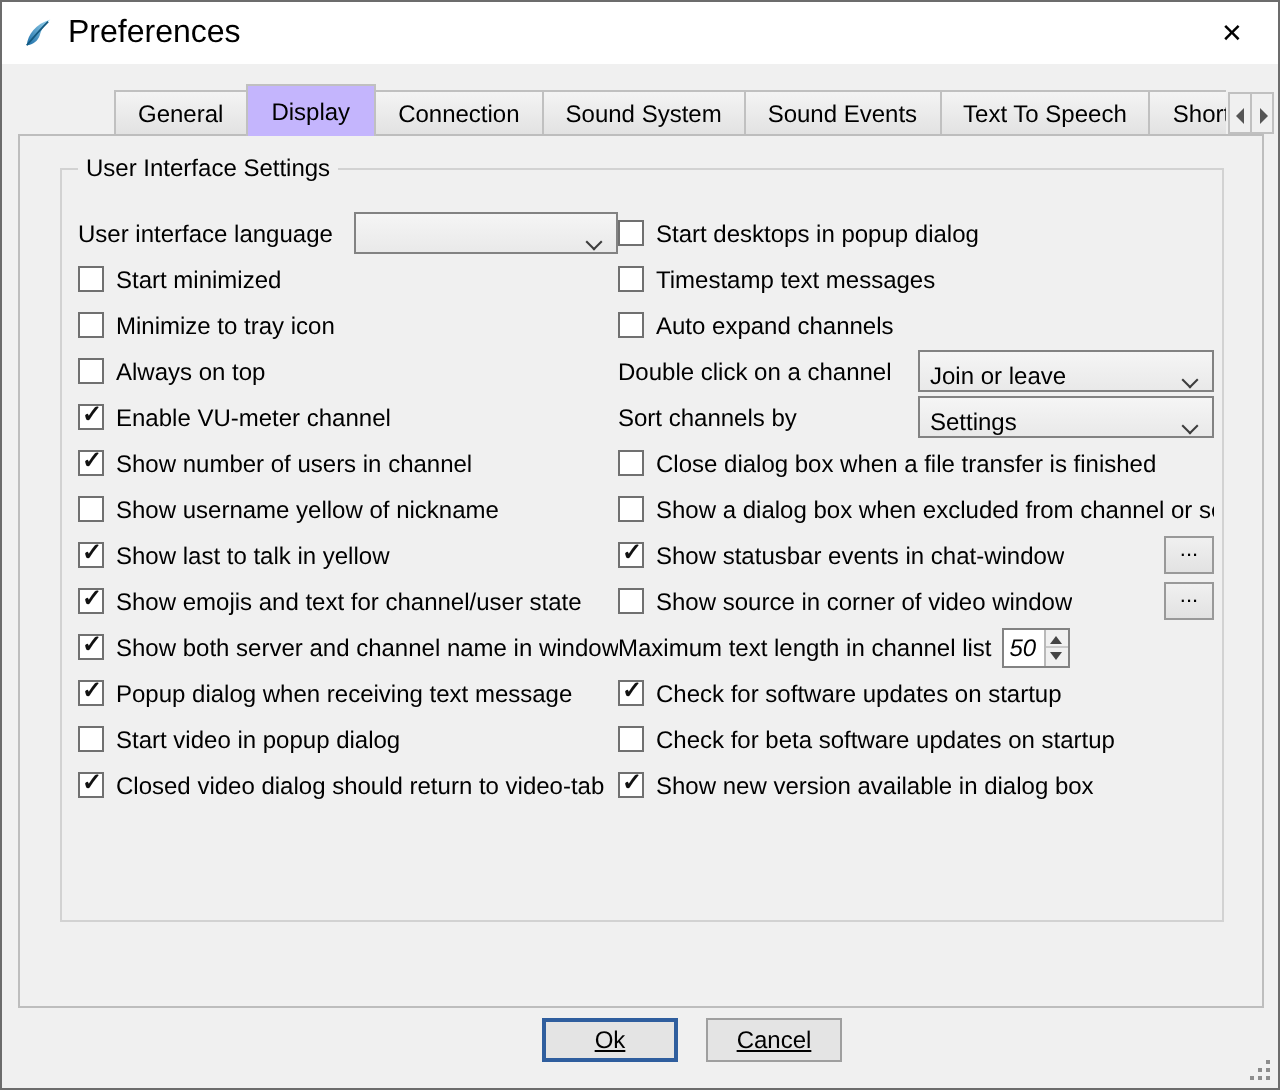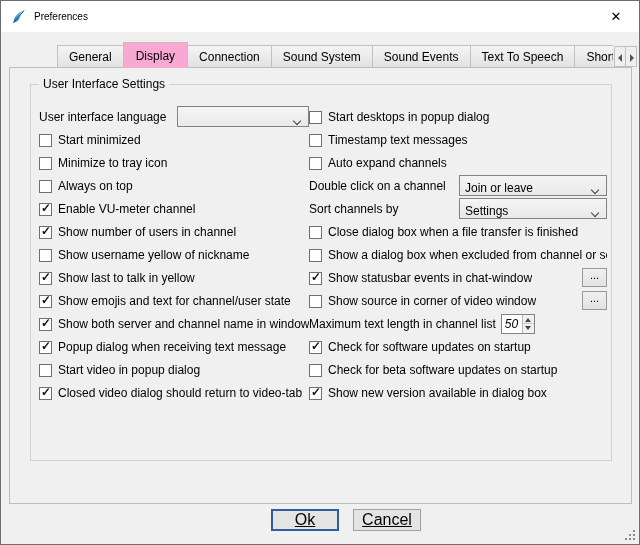--- a/index.html
+++ b/index.html
@@ -6,47 +6,47 @@
   *{box-sizing:border-box;}
   .window{
     position:relative;width:640px;height:545px;background:#f0f0f0;
     border:1px solid #6c6c6c;
     font-family:"Liberation Sans",sans-serif;font-size:12px;color:#000;
     overflow:hidden;
   }
   
   .titlebar{height:31px;background:#ffffff;display:flex;align-items:center;}
   .app-icon{width:18px;height:18px;margin:0 6px 0 9px;flex:none;}
-  .win-title{font-size:10px;}
+  .win-title{font-size:16px;}
   .close-btn{margin-left:auto;width:46px;height:31px;border:none;background:#ffffff;
     display:flex;align-items:center;justify-content:center;font-size:13px;color:#000;padding:0;cursor:default;}
   
   .tabs-row{position:absolute;top:41px;left:8px;right:26px;height:26px;
     display:flex;align-items:flex-end;overflow:hidden;z-index:3;padding-left:48px;}
   .tab{height:22px;margin-bottom:1px;padding:0 11px;display:flex;align-items:center;white-space:nowrap;flex:none;
     background:linear-gradient(#f4f4f4,#e2e2e2);border:1px solid #c0c0c0;border-bottom:none;cursor:default;}
   .tab + .tab{margin-left:-1px;}
-  .tab.active{height:26px;margin-bottom:0;background:#f9a8d4;position:relative;z-index:2;padding:0 12px;}
+  .tab.active{height:26px;margin-bottom:0;background:#c4b5fd;position:relative;z-index:2;padding:0 12px;}
   .tab-scroll{position:absolute;top:45px;right:2px;height:21px;display:flex;z-index:1;}
   .tscroll-btn{width:12px;height:21px;background:#f0f0f0;border:1px solid #c0c0c0;position:relative;padding:0;cursor:default;}
   .tscroll-btn + .tscroll-btn{margin-left:-1px;}
   .tscroll-btn::after{content:"";position:absolute;top:7px;}
   .tscroll-btn.left::after{left:3px;border-top:4px solid transparent;border-bottom:4px solid transparent;border-right:4px solid #555;}
   .tscroll-btn.right::after{left:4px;border-top:4px solid transparent;border-bottom:4px solid transparent;border-left:4px solid #555;}
   
   .tabpane{position:absolute;top:66px;left:8px;right:7px;bottom:40px;background:#f0f0f0;border:1px solid #bdbdbd;}
   .groupbox{position:absolute;left:20px;top:16px;right:19px;height:377px;border:1px solid #d2d2d2;}
   .legend{position:absolute;top:-8px;left:8px;background:#f0f0f0;padding:0 4px;}
   .cols{position:absolute;left:8px;top:20px;right:4px;display:flex;}
   .col-left{width:270px;flex:none;}
   .col-right{flex:1;min-width:0;}
   .row{height:23px;display:flex;align-items:center;white-space:nowrap;}
   .lbl{flex:1;overflow:hidden;}
   
-  .cb-wrap{display:flex;align-items:flex-end;cursor:default;min-width:0;}
+  .cb-wrap{display:flex;align-items:flex-start;cursor:default;min-width:0;}
   .cb{width:13px;height:13px;background:#fff;border:1px solid #707070;position:relative;flex:none;margin-right:6px;}
   .ck{position:absolute;left:1px;top:-3px;font-size:12px;font-weight:bold;color:#111;line-height:14px;}
   .cb-label{overflow:hidden;}
   
   .combobox{height:21px;border:1px solid #828282;background:linear-gradient(#f5f5f5,#e9e9e9);
     display:flex;align-items:flex-end;flex:none;cursor:default;gap:48px;}
   .col-left .combobox{width:132px;}
   .col-right .combobox{width:148px;}
   .combo-val{flex:1;padding-left:5px;overflow:hidden;}
   .combo-arrow{width:9px;height:9px;margin-right:6px;position:relative;flex:none;}
@@ -61,21 +61,21 @@
   .spin-btns{width:12px;flex:none;display:flex;flex-direction:column;border-left:1px solid #b9b9b9;}
   .spin-up,.spin-down{flex:1;background:#f0f0f0;position:relative;}
   .spin-down{border-top:1px solid #c9c9c9;}
   .spin-up::after{content:"";position:absolute;left:2px;top:3px;
     border-left:3px solid transparent;border-right:3px solid transparent;border-bottom:4px solid #444;}
   .spin-down::after{content:"";position:absolute;left:2px;top:2px;
     border-left:3px solid transparent;border-right:3px solid transparent;border-top:4px solid #444;}
   
   .btn-row{position:absolute;bottom:13px;left:0;right:0;display:flex;justify-content:center;gap:14px;padding-left:52px;}
   .btn{width:68px;height:22px;background:#e4e4e4;border:1px solid #9f9f9f;
-    font-family:"Liberation Sans",sans-serif;font-size:16px;padding:0;cursor:default;}
+    font-family:"Liberation Sans",sans-serif;font-size:12px;padding:0;cursor:default;}
   .btn.default{border:2px solid #2f5e9e;}
   .u{text-decoration:underline;}
   
   .grip{position:absolute;right:3px;bottom:3px;width:12px;height:12px;}
 </style>
 </head>
 <body>
 
 <div class="window">
 

